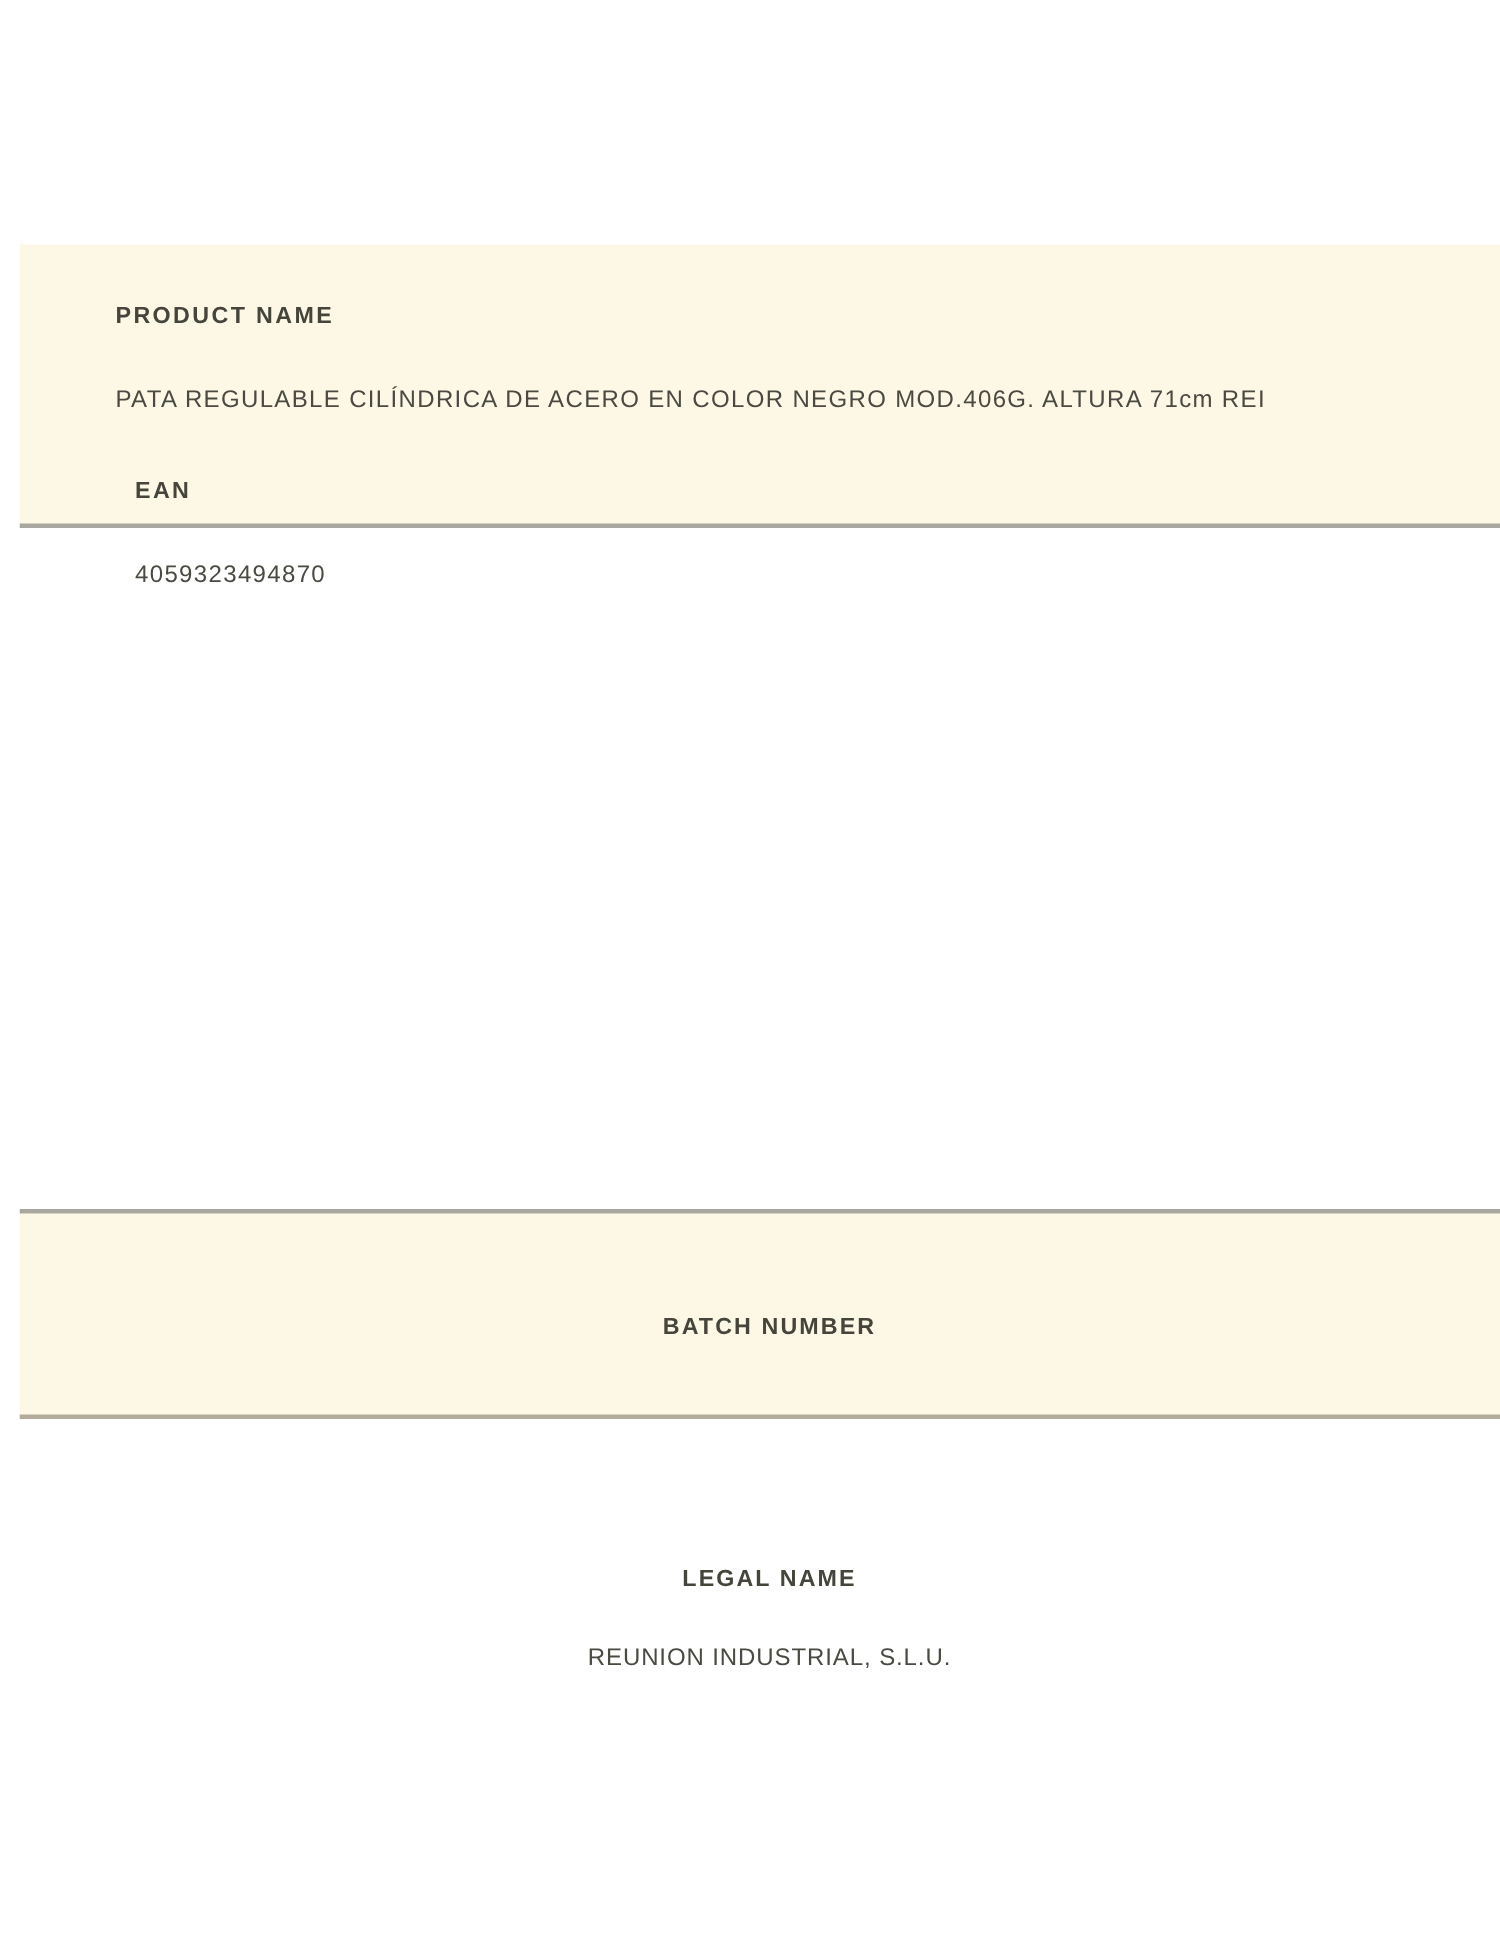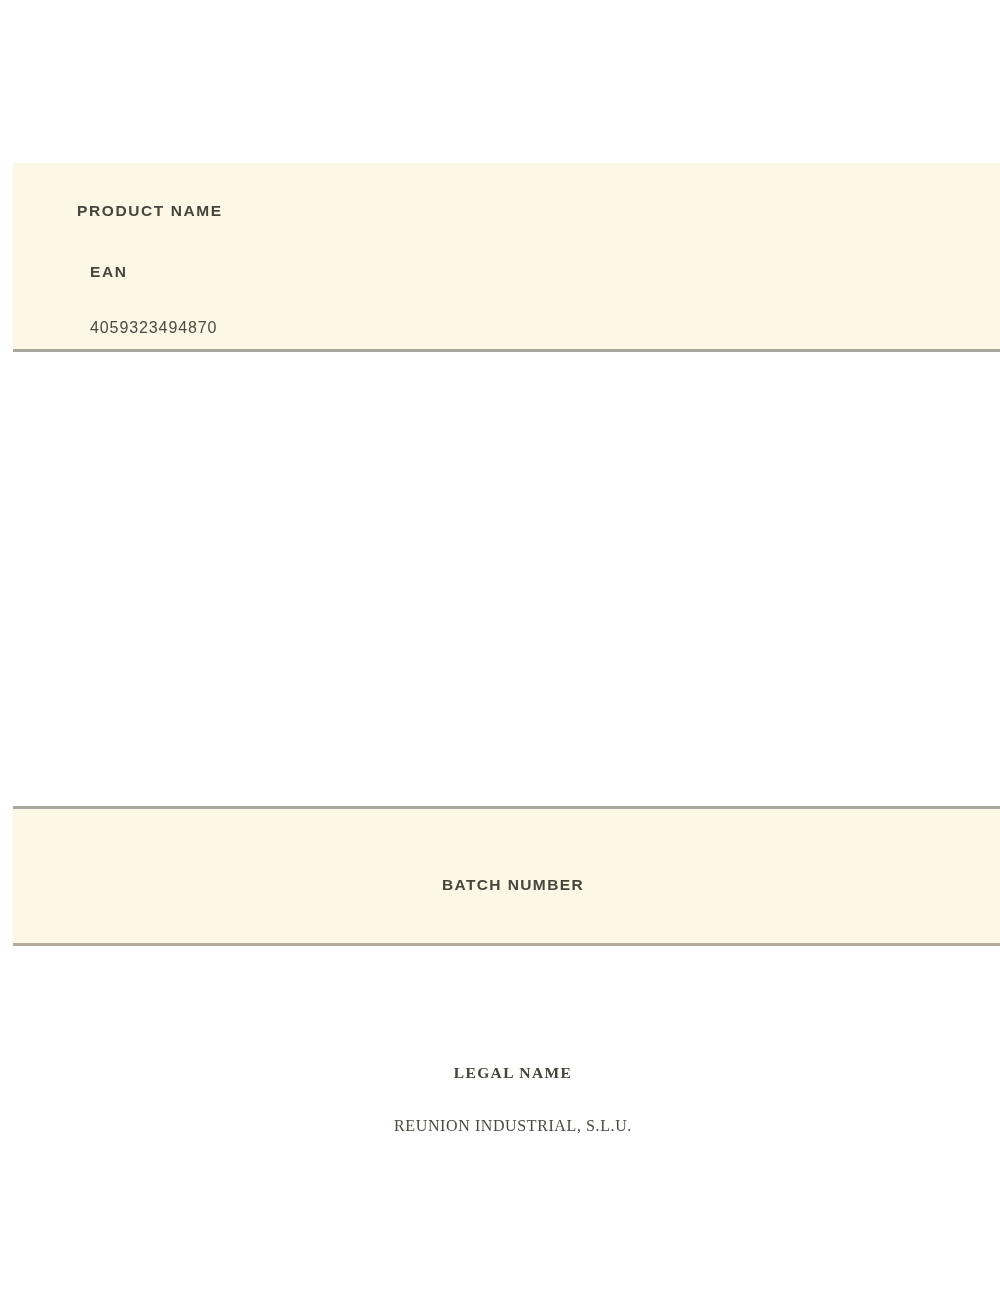--- a/index.html
+++ b/index.html
@@ -50,21 +50,21 @@
     flex: 1 1 50%;
     text-align: center;
   }
   .col .field-label { line-height: 26px; letter-spacing: 1.4px; }
   .col .field-value {
     margin-top: 0;
     line-height: 28px;
     letter-spacing: 0.6px;
   }
   .value-spacer-row { height: 28px; }
-  .row-legal { margin-top: 56px; font-family: Liberation Serif, serif; }
+  .row-legal { margin-top: 36px; }
 
   
   .section-gpsr {
     position: absolute;
     top: 992px; left: 0; width: 1000px; height: 156px;
     background: #FBF2C0;
     padding: 37px 52px 0 51px;
     display: flex;
     justify-content: space-between;
     align-items: flex-start;
@@ -84,20 +84,21 @@
   }
   .gpsr-contact .contact-line { line-height: 28px; white-space: nowrap; }
 </style>
 </head>
 <body>
 
 <div class="page">
 
   <section class="section-product">
     <div class="field-label">PRODUCT NAME</div>
+    <div class="field-value">PATA REGULABLE CILÍNDRICA DE ACERO EN COLOR NEGRO MOD.406G. ALTURA 71cm REI</div>
     <div class="ean-block">
       <div class="field-label">EAN</div>
       <div class="field-value">4059323494870</div>
     </div>
   </section>
 
   <section class="section-batch">
     <div class="two-col-row">
       <div class="col">
         <div class="field-label">BATCH NUMBER</div>

